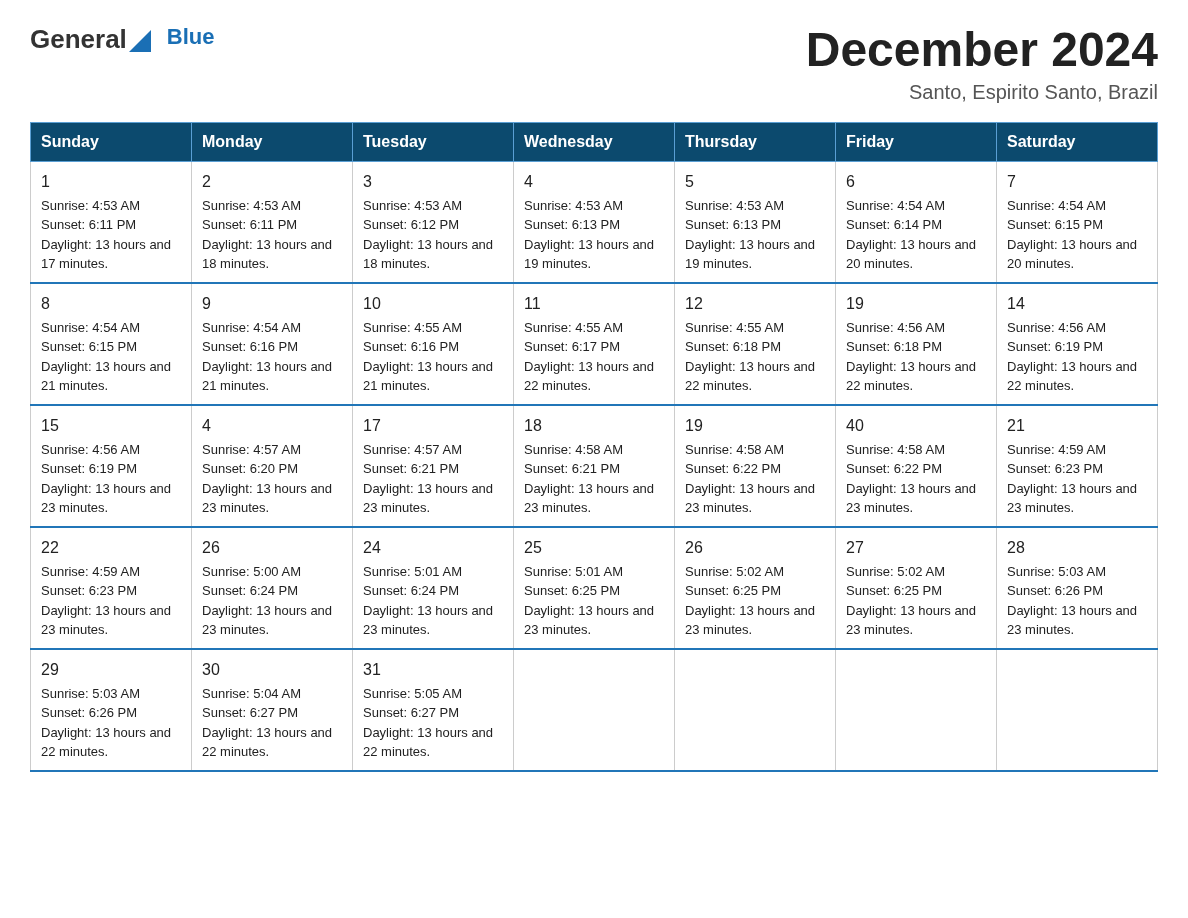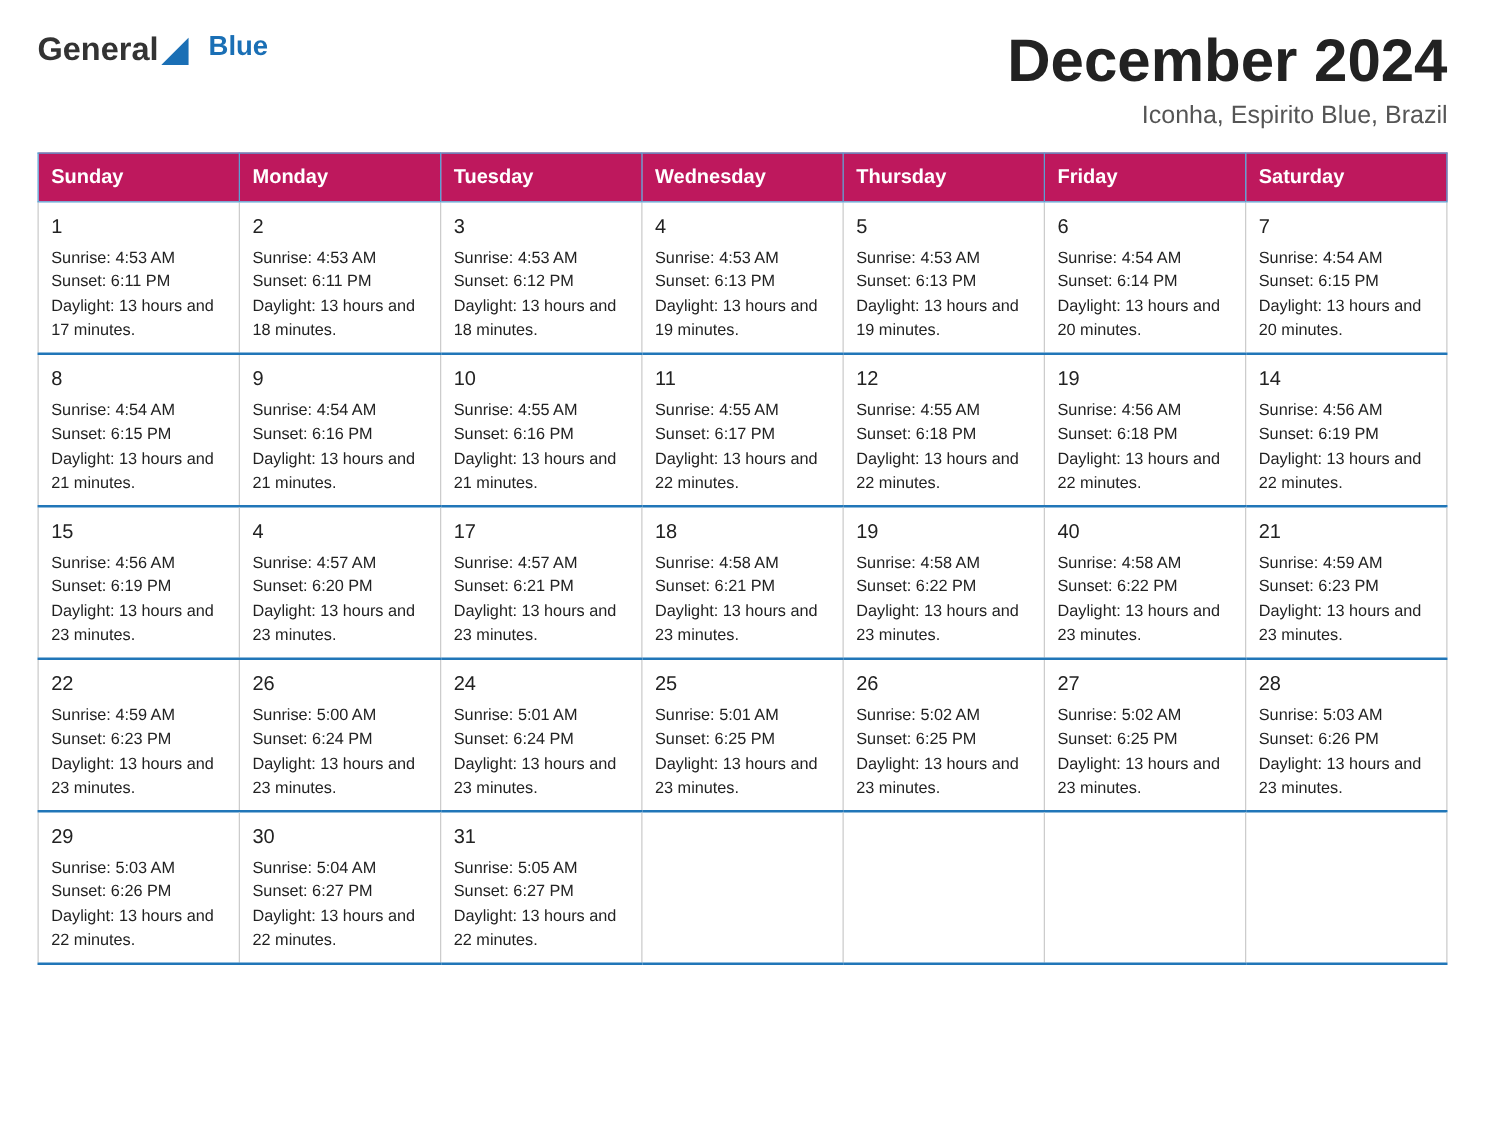--- a/index.html
+++ b/index.html
@@ -49,21 +49,21 @@
       font-size: 20px;
       color: #555;
       margin-top: 4px;
     }
     .calendar-table {
       width: 100%;
       border-collapse: collapse;
       border: 1px solid #aaa;
     }
     .calendar-table th {
-      background-color: #be185d;
+      background-color: #0c4a6e;
       color: #ffffff;
       font-size: 16px;
       font-weight: bold;
       padding: 10px 10px;
       text-align: left;
       border: 1px solid #5a9fd4;
     }
     .calendar-table td {
       vertical-align: top;
       padding: 8px 10px;
@@ -99,21 +99,21 @@
       <div style="display:inline-flex; align-items:flex-start; margin-left:2px;">
         <svg width="22" height="22" viewBox="0 0 22 22" style="margin-top:2px;">
           <polygon points="0,22 22,22 22,0" fill="#1a6fb5"></polygon>
         </svg>
       </div>
     </div>
     <span class="logo-sub">Blue</span>
   </div>
   <div class="title-area">
     <div class="month-year">December 2024</div>
-    <div class="location">Iconha, Espirito Blue, Brazil</div>
+    <div class="location">Santo, Espirito Santo, Brazil</div>
   </div>
 </div>
 
 <table class="calendar-table">
   <thead>
     <tr>
       <th>Sunday</th>
       <th>Monday</th>
       <th>Tuesday</th>
       <th>Wednesday</th>

